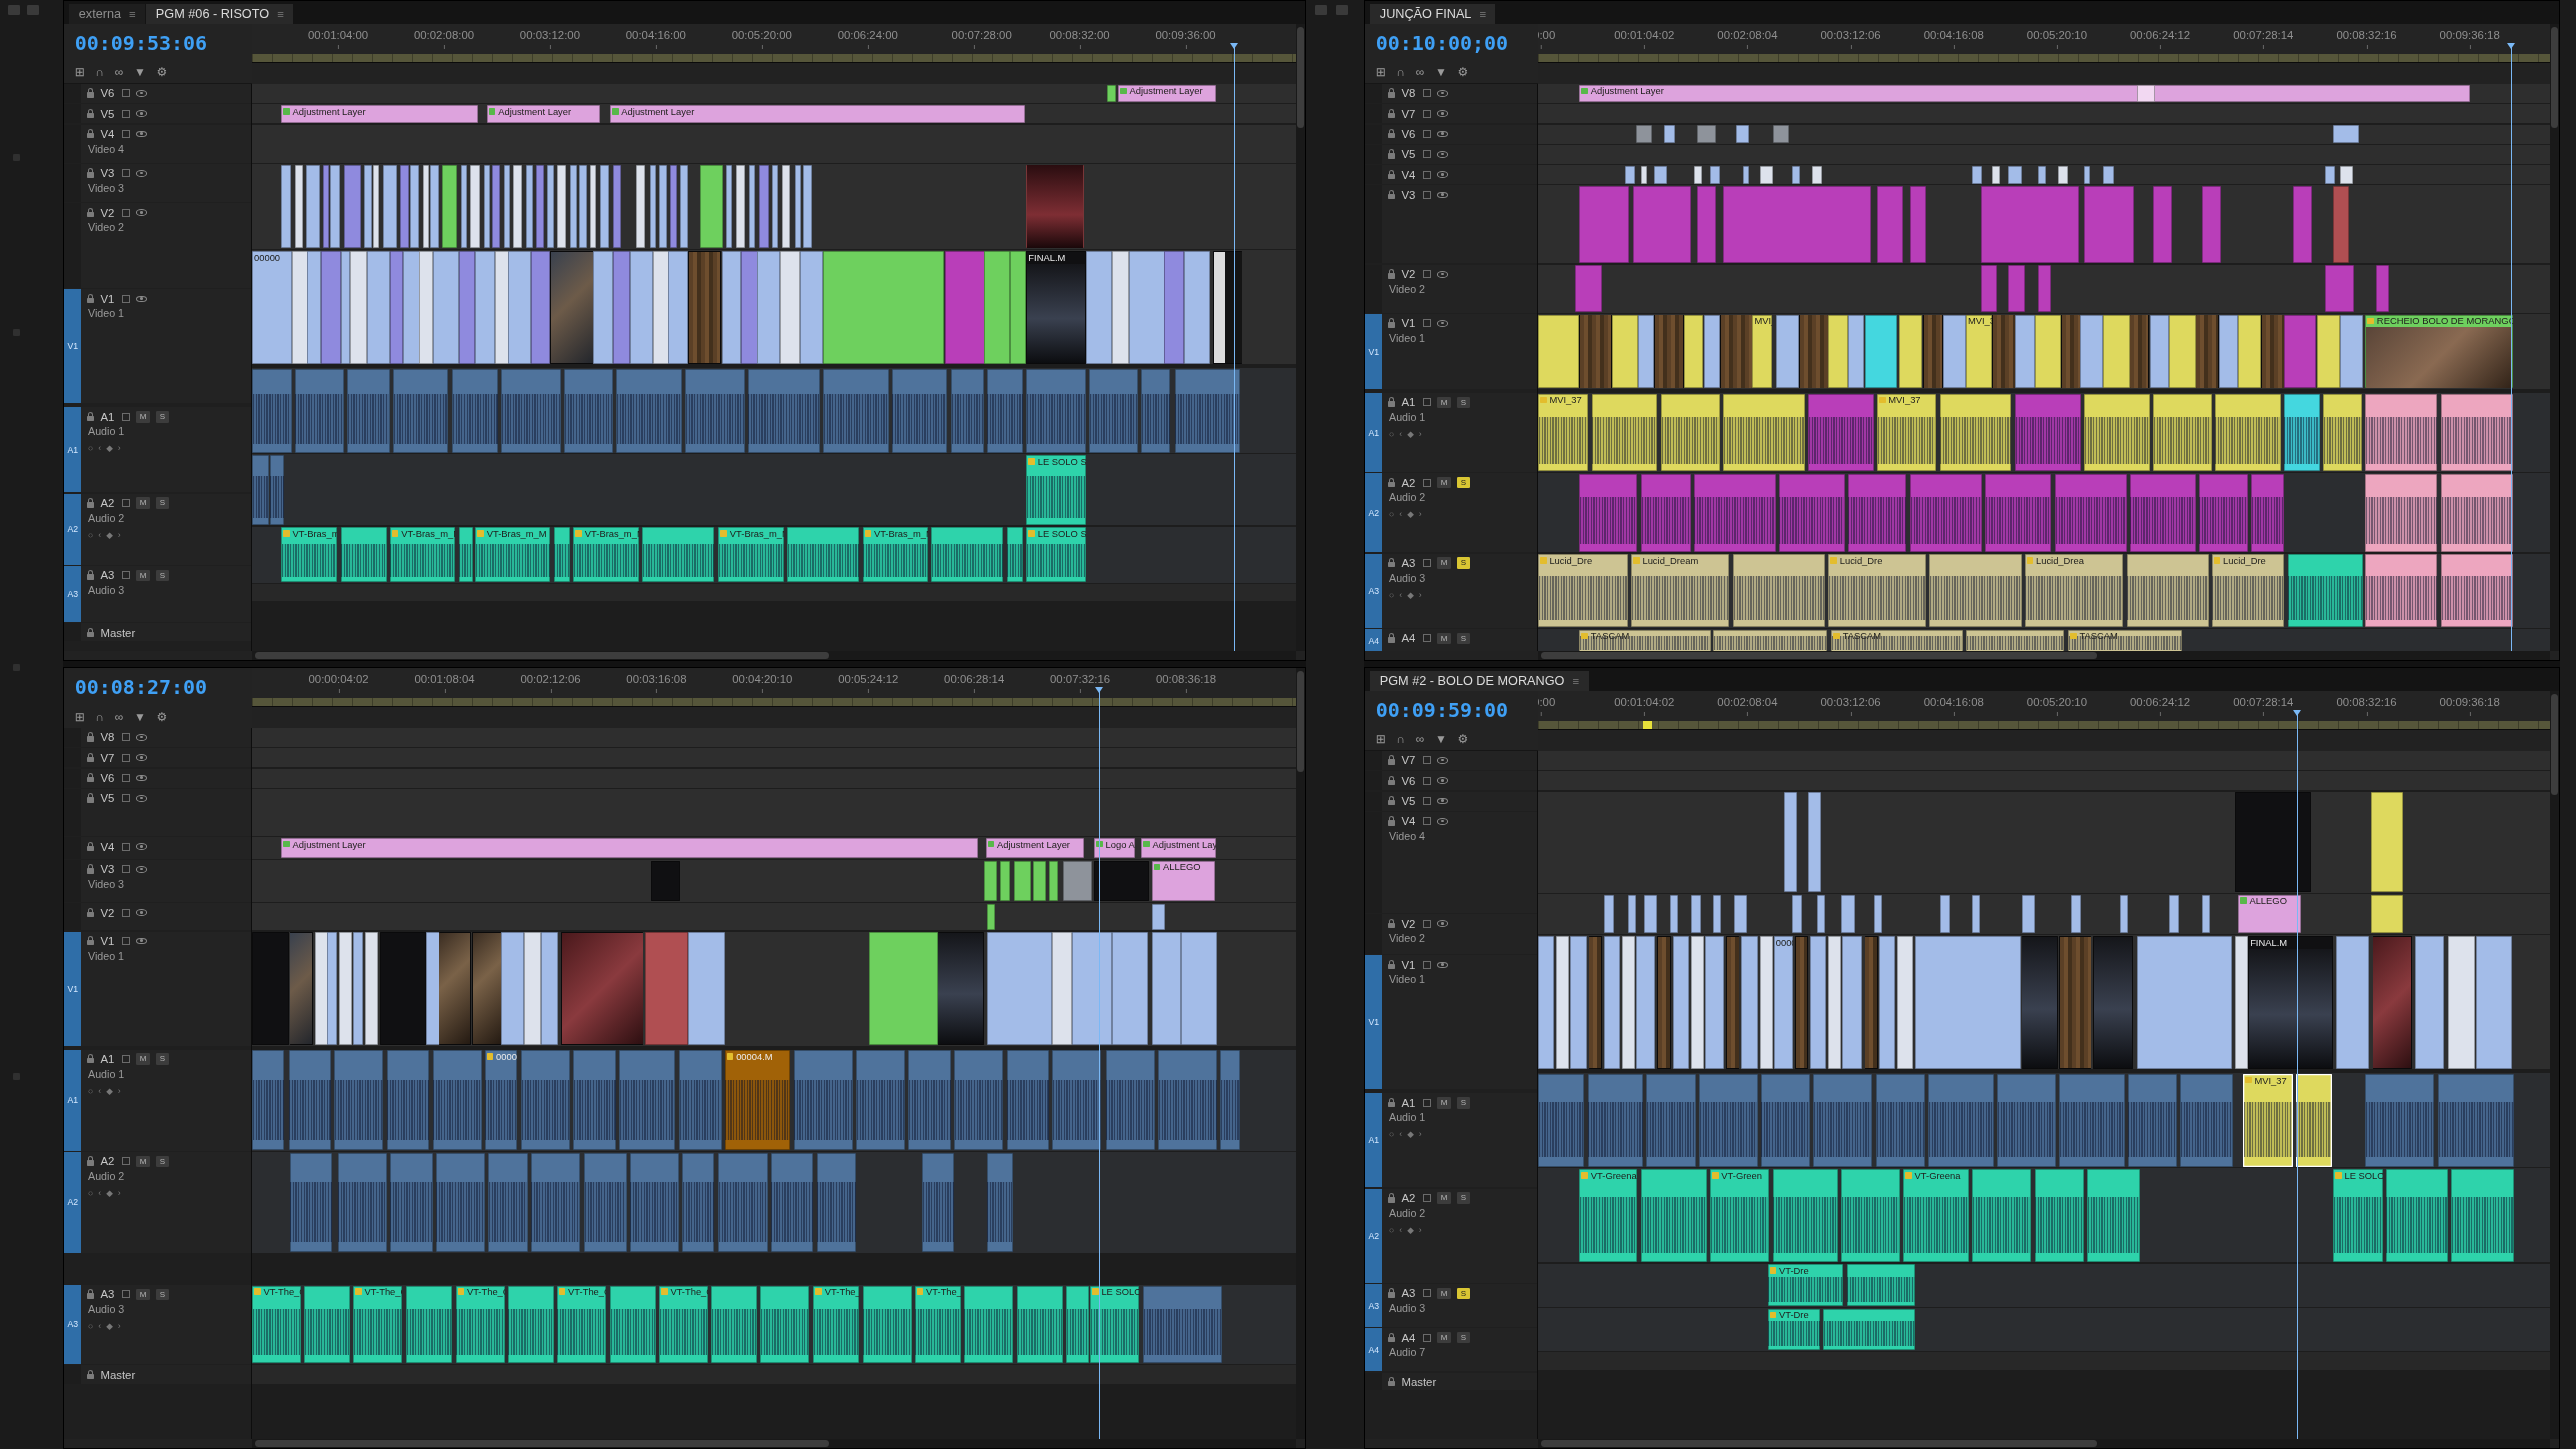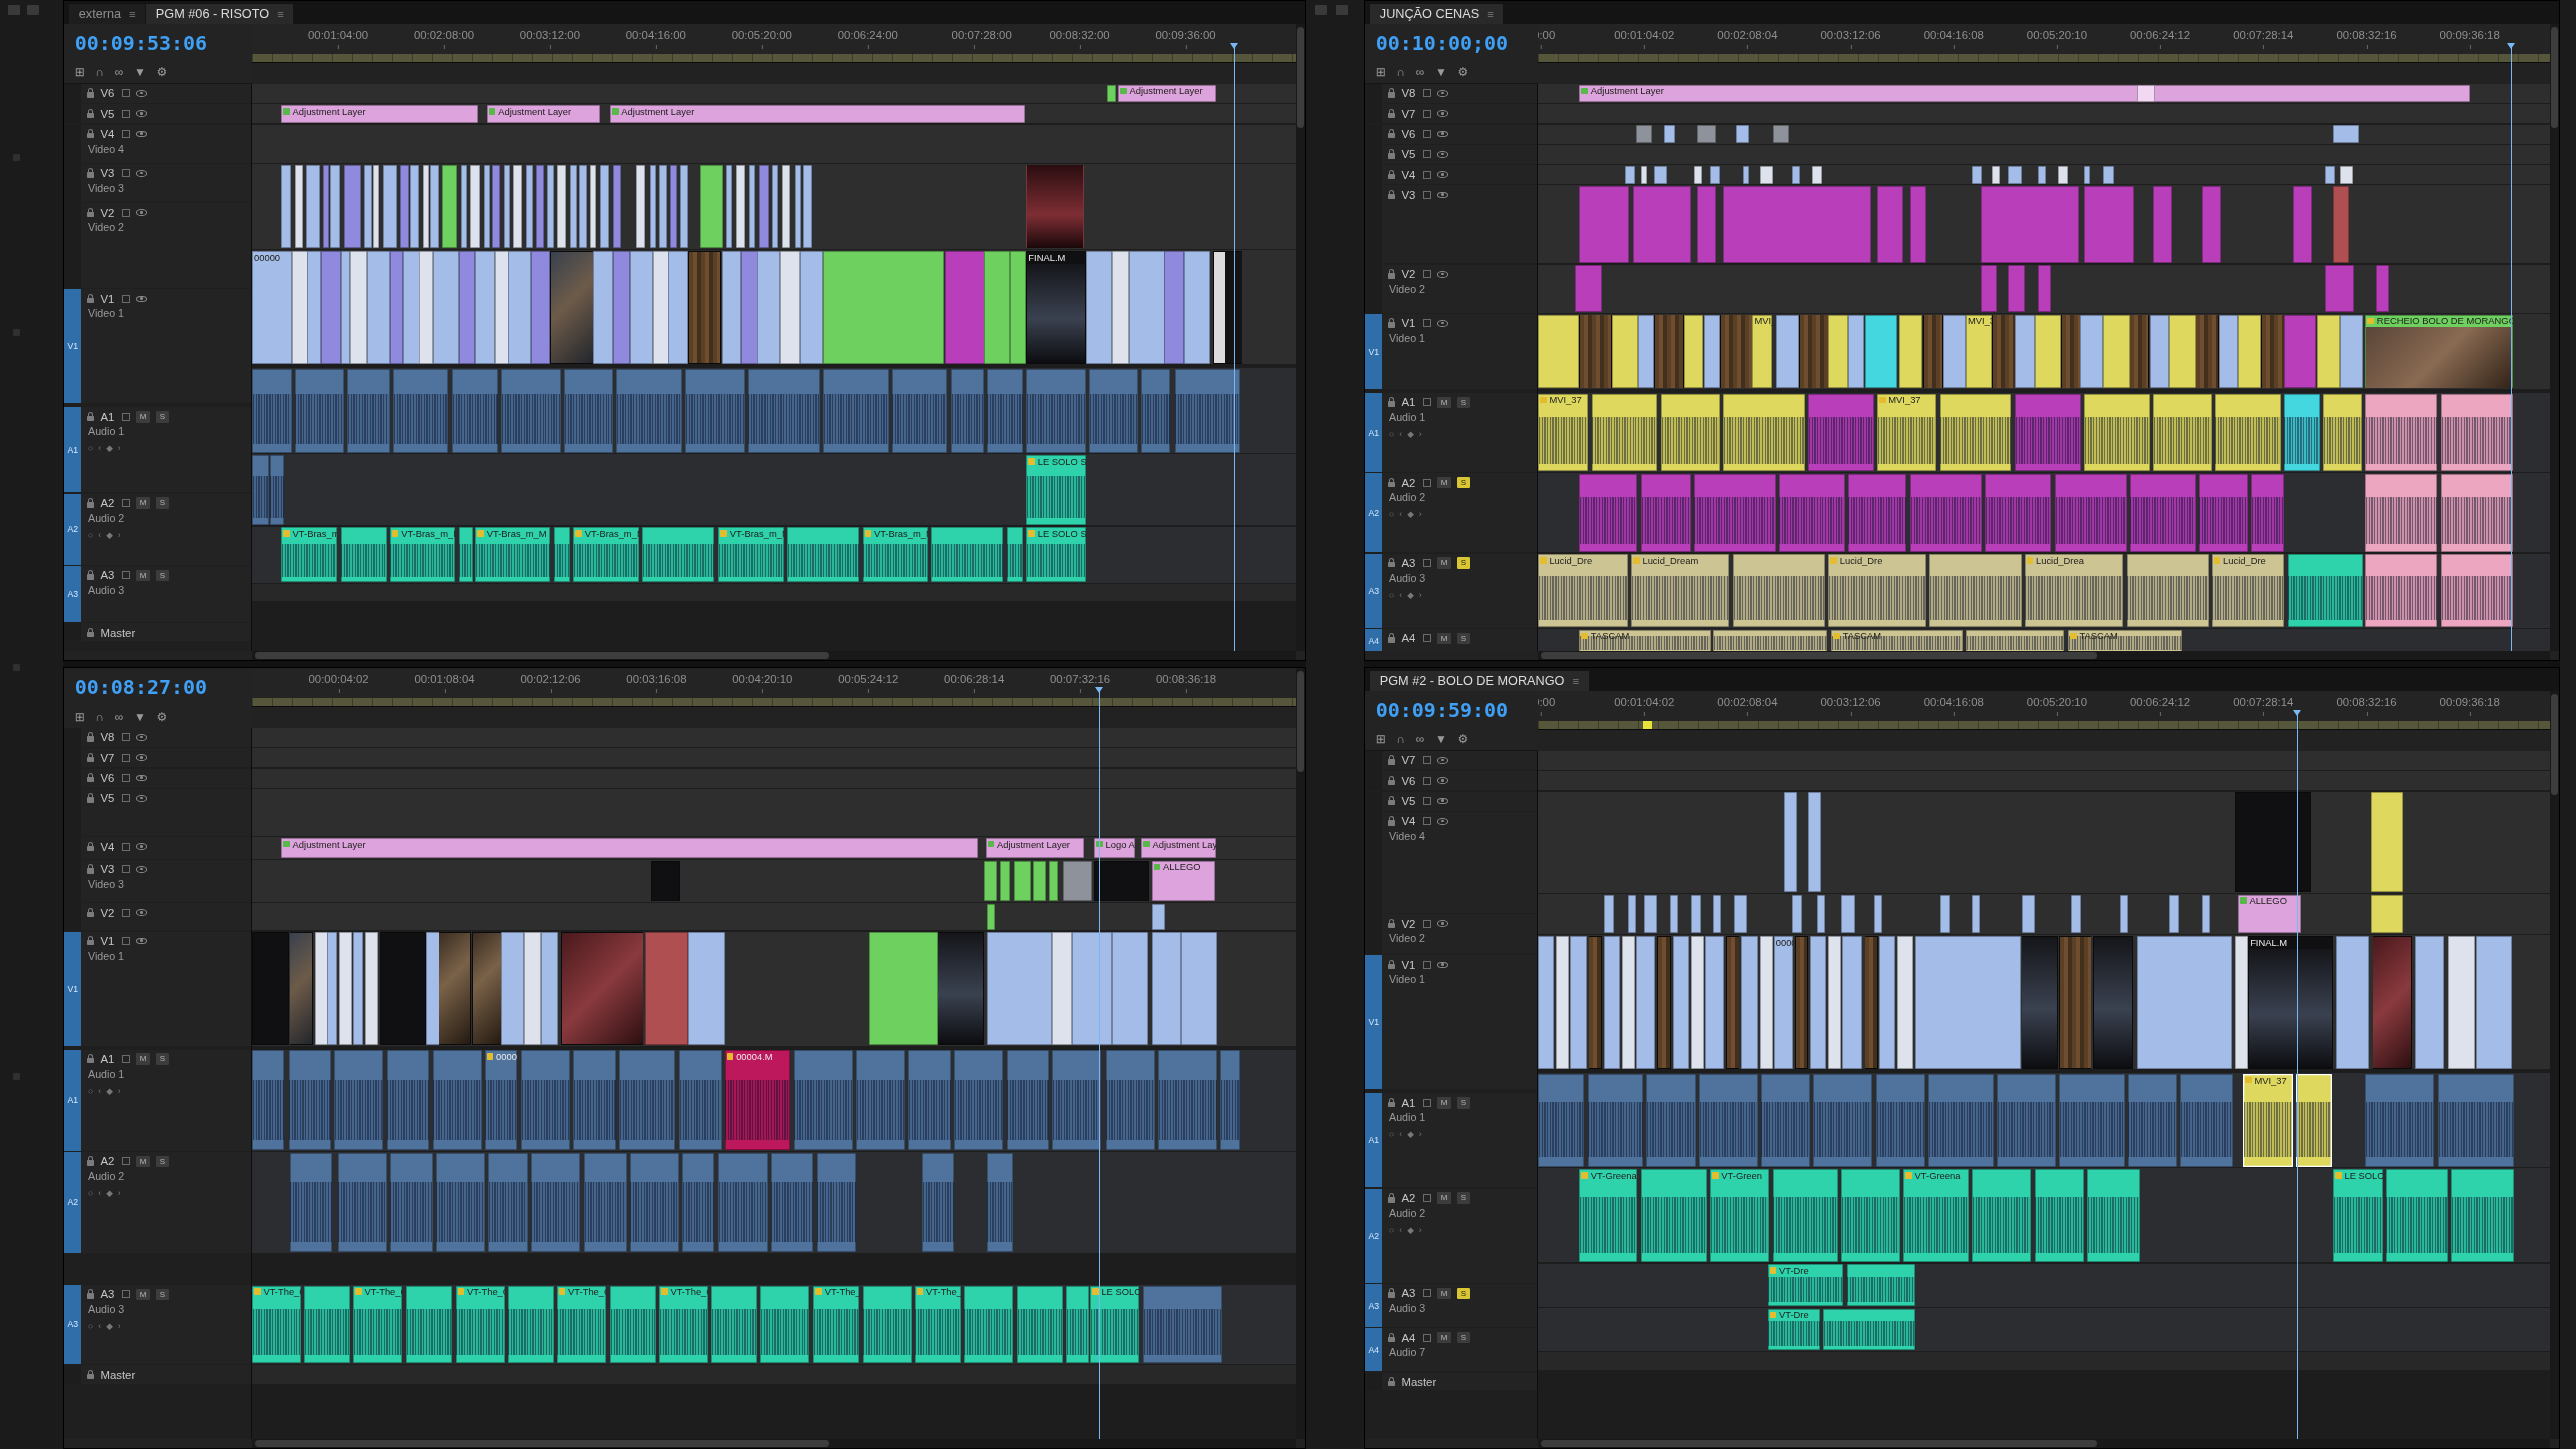--- a/index.html
+++ b/index.html
@@ -459,21 +459,21 @@
       <div class="vthumb"></div>
     </div>
   <div class="hscroll">
       <div class="hthumb"></div>
     </div>
 </section>
 
 <section class="panel" id="p-tr" style="--headw:173px">
   <div class="tabbar">
       <div class="tab active">
-        <span>JUNÇÃO CENAS</span>
+        <span>JUNÇÃO FINAL</span>
         <span class="tabmenu">≡</span>
       </div>
     </div>
   <div class="band">
     <div class="timecode">00:10:00;00</div>
     <div class="ruler">
         <div class="ruler-labels">
           <div class="rlabel" style="left: 0.3%;">00:00</div>
           <div class="rlabel" style="left: 10.5%;">00:01:04:02</div>
           <div class="rlabel" style="left: 20.7%;">00:02:08:04</div>
@@ -1104,21 +1104,21 @@
         <div class="clip wf" style="left: 22.3%; width: 3.1%; background: rgb(79, 115, 156);">
           <div class="lbl lt">
             <div class="chip"></div>
             <span>00008.M</span>
           </div>
         </div>
         <div class="clip wf" style="left: 25.8%; width: 4.7%; background: rgb(79, 115, 156);"></div>
         <div class="clip wf" style="left: 30.8%; width: 4.1%; background: rgb(79, 115, 156);"></div>
         <div class="clip wf" style="left: 35.2%; width: 5.3%; background: rgb(79, 115, 156);"></div>
         <div class="clip wf" style="left: 40.9%; width: 4.1%; background: rgb(79, 115, 156);"></div>
-        <div class="clip wf" style="left: 45.3%; width: 6.3%; background: #be185d;">
+        <div class="clip wf" style="left: 45.3%; width: 6.3%; background: #a16207;">
           <div class="lbl lt">
             <div class="chip"></div>
             <span>00004.M</span>
           </div>
         </div>
         <div class="clip wf" style="left: 51.9%; width: 5.7%; background: rgb(79, 115, 156);"></div>
         <div class="clip wf" style="left: 57.9%; width: 4.7%; background: rgb(79, 115, 156);"></div>
         <div class="clip wf" style="left: 62.9%; width: 4.1%; background: rgb(79, 115, 156);"></div>
         <div class="clip wf" style="left: 67.3%; width: 4.7%; background: rgb(79, 115, 156);"></div>
         <div class="clip wf" style="left: 72.3%; width: 4.1%; background: rgb(79, 115, 156);"></div>

